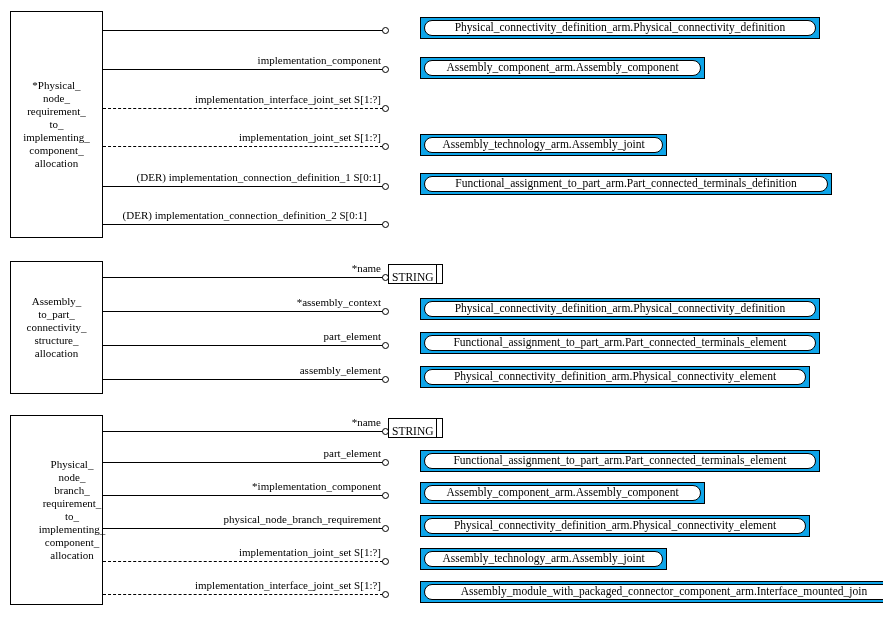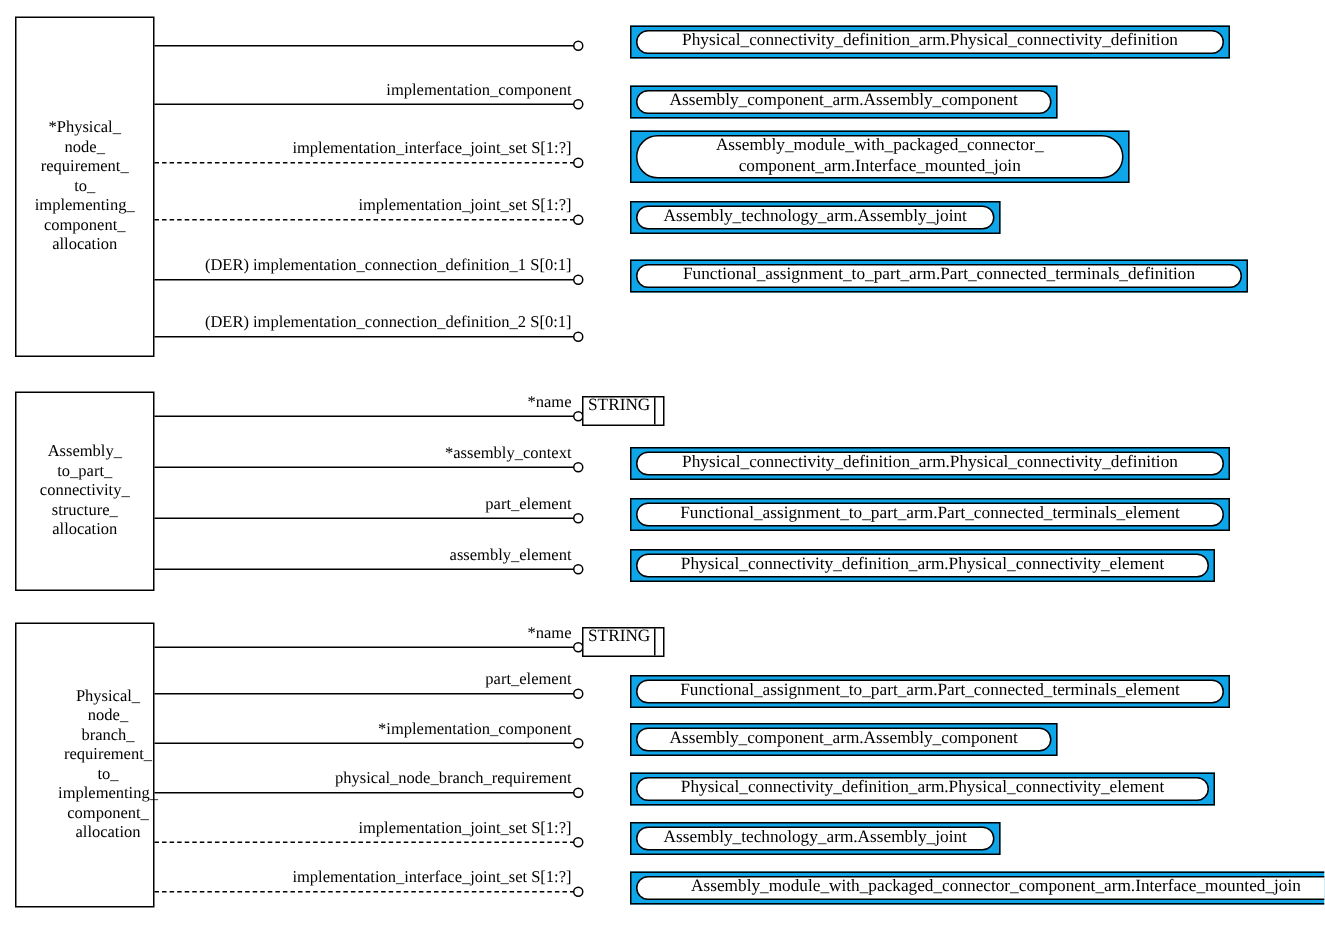--- a/index.html
+++ b/index.html
@@ -68,21 +68,21 @@
     overflow: hidden;
   }
 
   
   .type-box {
     position: absolute;
     box-sizing: border-box;
     border: 1.5px solid #000;
     background: #fff;
     display: flex;
-    align-items: flex-start;
+    align-items: flex-end;
   }
   .type-box .tlabel {
     font-size: 11.5px;
     padding-left: 3px;
     line-height: 1;
   }
   .type-box .tbar {
     position: absolute;
     right: 5px;
     top: 0;
@@ -141,39 +141,35 @@
     </div>
     <div class="rel-line" style="left: 103px; top: 69px; width: 280px;"></div>
     <div class="rel-circle" style="left: 382px; top: 66px;"></div>
     <div class="rel-label" style="left: 103px; width: 278px; top: 55px;">implementation_component</div>
     <div class="ref-box" style="left: 388px; top: 57px; width: 285px; height: 22px;">
       <div class="inner">Assembly_component_arm.Assembly_component</div>
     </div>
     <div class="rel-line optional" style="left: 103px; top: 108px; width: 280px;"></div>
     <div class="rel-circle" style="left: 382px; top: 105px;"></div>
     <div class="rel-label" style="left: 103px; width: 278px; top: 94px;">implementation_interface_joint_set S[1:?]</div>
-    <div class="ref-box" style="left: 388px; top: 87px; width: 333px; height: 35px;">
-      <div class="inner">Assembly_module_with_packaged_connector_
-component_arm.Interface_mounted_join</div>
-    </div>
     <div class="rel-line optional" style="left: 103px; top: 146px; width: 280px;"></div>
     <div class="rel-circle" style="left: 382px; top: 143px;"></div>
     <div class="rel-label" style="left: 103px; width: 278px; top: 132px;">implementation_joint_set S[1:?]</div>
     <div class="ref-box" style="left: 388px; top: 134px; width: 247px; height: 22px;">
       <div class="inner">Assembly_technology_arm.Assembly_joint</div>
     </div>
     <div class="rel-line" style="left: 103px; top: 186px; width: 280px;"></div>
     <div class="rel-circle" style="left: 382px; top: 183px;"></div>
     <div class="rel-label" style="left: 103px; width: 278px; top: 172px;">(DER) implementation_connection_definition_1 S[0:1]</div>
     <div class="ref-box" style="left: 388px; top: 173px; width: 412px; height: 22px;">
       <div class="inner">Functional_assignment_to_part_arm.Part_connected_terminals_definition</div>
     </div>
     <div class="rel-line" style="left: 103px; top: 224px; width: 280px;"></div>
     <div class="rel-circle" style="left: 382px; top: 221px;"></div>
-    <div class="rel-label" style="left: 103px; width: 278px; top: 210px;">(DER) implementation_connection_definition_2 S[0:1]</div>
+    <div class="rel-label" style="left: 89px; width: 278px; top: 210px;">(DER) implementation_connection_definition_2 S[0:1]</div>
     <div class="entity-block" style="left: 10px; top: 261px; width: 93px; height: 133px;">
       <span class="ename">Assembly_
 to_part_
 connectivity_
 structure_
 allocation</span>
     </div>
     <div class="rel-line" style="left: 103px; top: 277px; width: 280px;"></div>
     <div class="rel-circle" style="left: 382px; top: 274px;"></div>
     <div class="rel-label" style="left: 103px; width: 278px; top: 263px;">*name</div>

